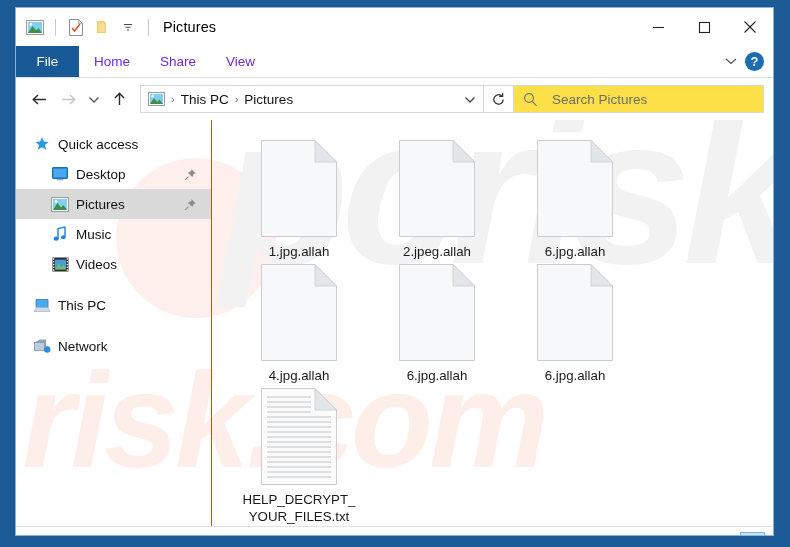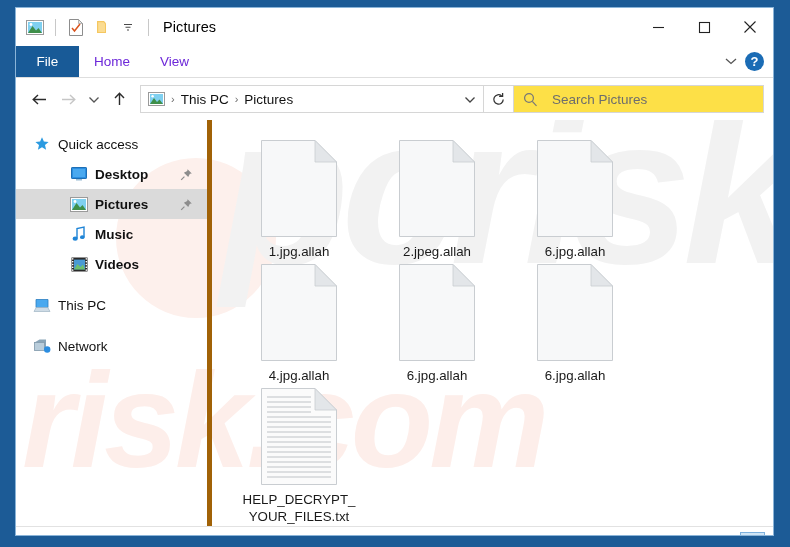--- a/index.html
+++ b/index.html
@@ -261,21 +261,21 @@
   
   #body {
     position: relative;
     display: flex;
     height: 406px;
     z-index: 2;
   }
   #sidebar {
     width: 196px;
     position: relative;
-    border-right: 5px solid #a16207;
+    border-right: 1px solid #a16207;
     padding-top: 9px;
     box-sizing: border-box;
     flex: none;
   }
   .nav-item {
     position: relative;
     height: 30px;
     display: flex;
     align-items: center;
     font-size: 13.5px;
@@ -295,21 +295,21 @@
   .ni-pin {
     margin-left: auto;
     margin-right: 14px;
     width: 13px;
     height: 13px;
     display: flex;
     align-items: center;
     justify-content: center;
   }
   .indent0 { padding-left: 17px; }
-  .indent1 { padding-left: 54px; font-weight: bold; }
+  .indent1 { padding-left: 35px; }
   .gap { height: 11px; }
 
   
   #files {
     flex: 1;
     position: relative;
     padding: 16px 0 0 18px;
     box-sizing: border-box;
   }
   #file-grid {
@@ -437,20 +437,21 @@
           <svg width="14" height="14" viewBox="0 0 14 14">
               <path d="M1.5 1.5 L12.5 12.5 M12.5 1.5 L1.5 12.5" stroke="#222" stroke-width="1.1"></path>
             </svg>
         </div>
       </div>
     </div>
 
     <div id="ribbon">
       <div id="tab-file">File</div>
       <div class="ribbon-tab">Home</div>
+      <div class="ribbon-tab">Share</div>
       <div class="ribbon-tab">View</div>
       <div id="ribbon-right">
         <div>
           <svg width="16" height="12" viewBox="0 0 16 12">
               <path d="M3 4 L8 8.5 L13 4" stroke="#555" stroke-width="1.3" fill="none"></path>
             </svg>
         </div>
         <div id="help-btn">?</div>
       </div>
     </div>

